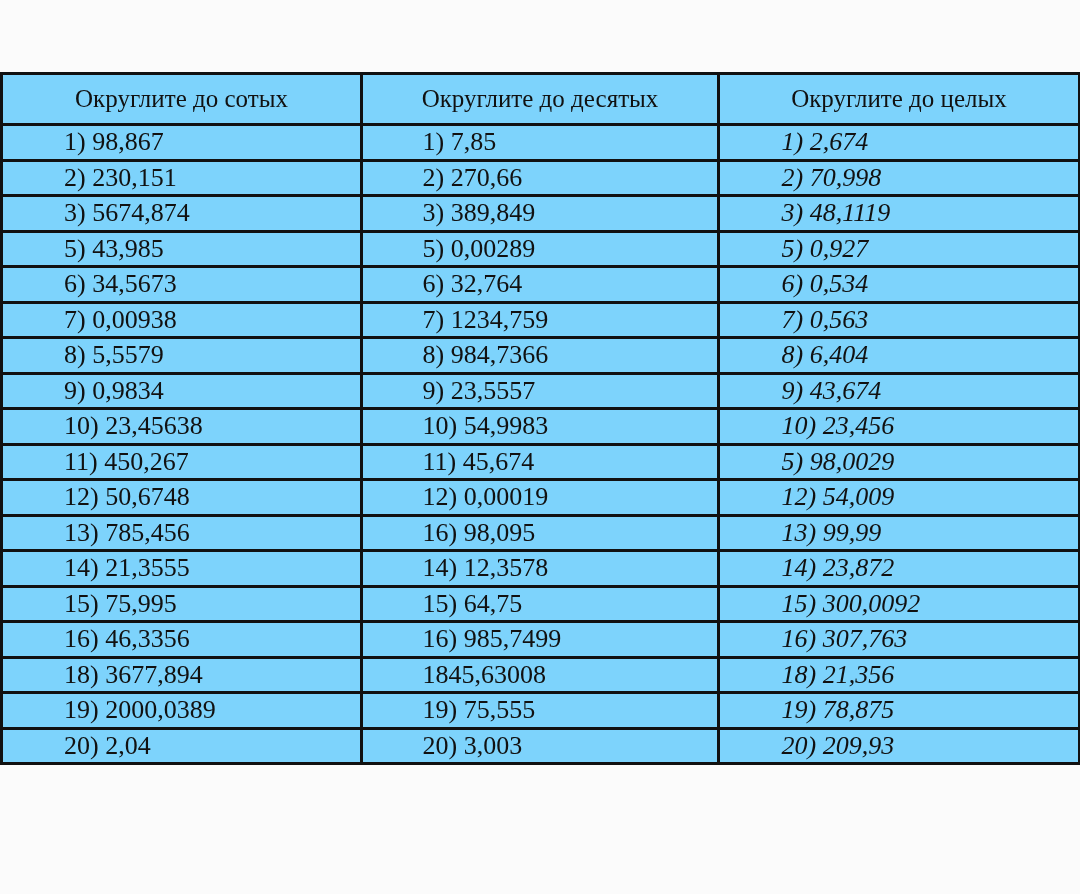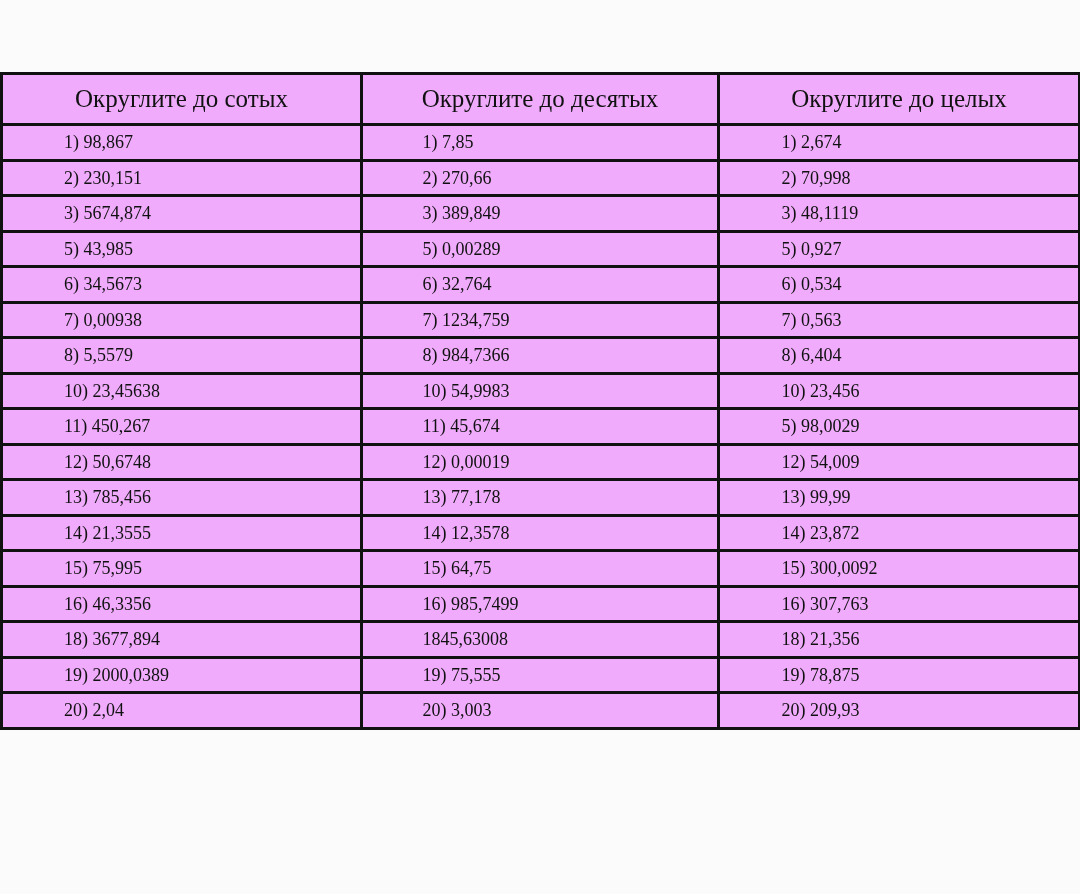--- a/index.html
+++ b/index.html
@@ -18,51 +18,51 @@
     .sheet {
       position: absolute;
       left: 0;
       top: 72px;
       width: 1079px;
     }
     table.rounding {
       border-collapse: collapse;
       width: 1078px;
       table-layout: fixed;
-      background: #f0abfc;
+      background: #7dd3fc;
       border-radius: 11px;
     }
     table.rounding col.c1 { width: 360px; }
     table.rounding col.c2 { width: 357px; }
     table.rounding col.c3 { width: 361px; }
     table.rounding th, table.rounding td {
       border: 3px solid #111;
       padding: 0;
       text-align: center;
       font-weight: normal;
       vertical-align: middle;
     }
     table.rounding th {
       height: 48px;
       font-size: 25px;
       letter-spacing: 0px;
     }
     table.rounding td {
       height: 32.5px;
-      font-size: 18px;
+      font-size: 26px;
       line-height: 30px;
     }
     .cell-inner {
       display: inline-block;
       text-align: left;
       min-width: 10px;
     }
     td.col1 .cell-inner { width: 240px; padding-left: 5px; }
     td.col2 .cell-inner { width: 250px; padding-left: 15px; }
-    td.col3 .cell-inner { width: 250px; padding-left: 15px; }
+    td.col3 .cell-inner { width: 250px; padding-left: 15px; font-style: italic; }
   </style>
 </head>
 <body>
 
 <div class="sheet">
   <table class="rounding">
     <colgroup>
       <col class="c1">
         <col class="c2">
         <col class="c3">
@@ -104,37 +104,42 @@
           <td class="col1"><span class="cell-inner">7) 0,00938</span></td>
           <td class="col2"><span class="cell-inner">7) 1234,759</span></td>
           <td class="col3"><span class="cell-inner">7) 0,563</span></td>
         </tr>
         <tr>
           <td class="col1"><span class="cell-inner">8) 5,5579</span></td>
           <td class="col2"><span class="cell-inner">8) 984,7366</span></td>
           <td class="col3"><span class="cell-inner">8) 6,404</span></td>
         </tr>
         <tr>
+          <td class="col1"><span class="cell-inner">9) 0,9834</span></td>
+          <td class="col2"><span class="cell-inner">9) 23,5557</span></td>
+          <td class="col3"><span class="cell-inner">9) 43,674</span></td>
+        </tr>
+        <tr>
           <td class="col1"><span class="cell-inner">10) 23,45638</span></td>
           <td class="col2"><span class="cell-inner">10) 54,9983</span></td>
           <td class="col3"><span class="cell-inner">10) 23,456</span></td>
         </tr>
         <tr>
           <td class="col1"><span class="cell-inner">11) 450,267</span></td>
           <td class="col2"><span class="cell-inner">11) 45,674</span></td>
           <td class="col3"><span class="cell-inner">5) 98,0029</span></td>
         </tr>
         <tr>
           <td class="col1"><span class="cell-inner">12) 50,6748</span></td>
           <td class="col2"><span class="cell-inner">12) 0,00019</span></td>
           <td class="col3"><span class="cell-inner">12) 54,009</span></td>
         </tr>
         <tr>
           <td class="col1"><span class="cell-inner">13) 785,456</span></td>
-          <td class="col2"><span class="cell-inner">13) 77,178</span></td>
+          <td class="col2"><span class="cell-inner">16) 98,095</span></td>
           <td class="col3"><span class="cell-inner">13) 99,99</span></td>
         </tr>
         <tr>
           <td class="col1"><span class="cell-inner">14) 21,3555</span></td>
           <td class="col2"><span class="cell-inner">14) 12,3578</span></td>
           <td class="col3"><span class="cell-inner">14) 23,872</span></td>
         </tr>
         <tr>
           <td class="col1"><span class="cell-inner">15) 75,995</span></td>
           <td class="col2"><span class="cell-inner">15) 64,75</span></td>

